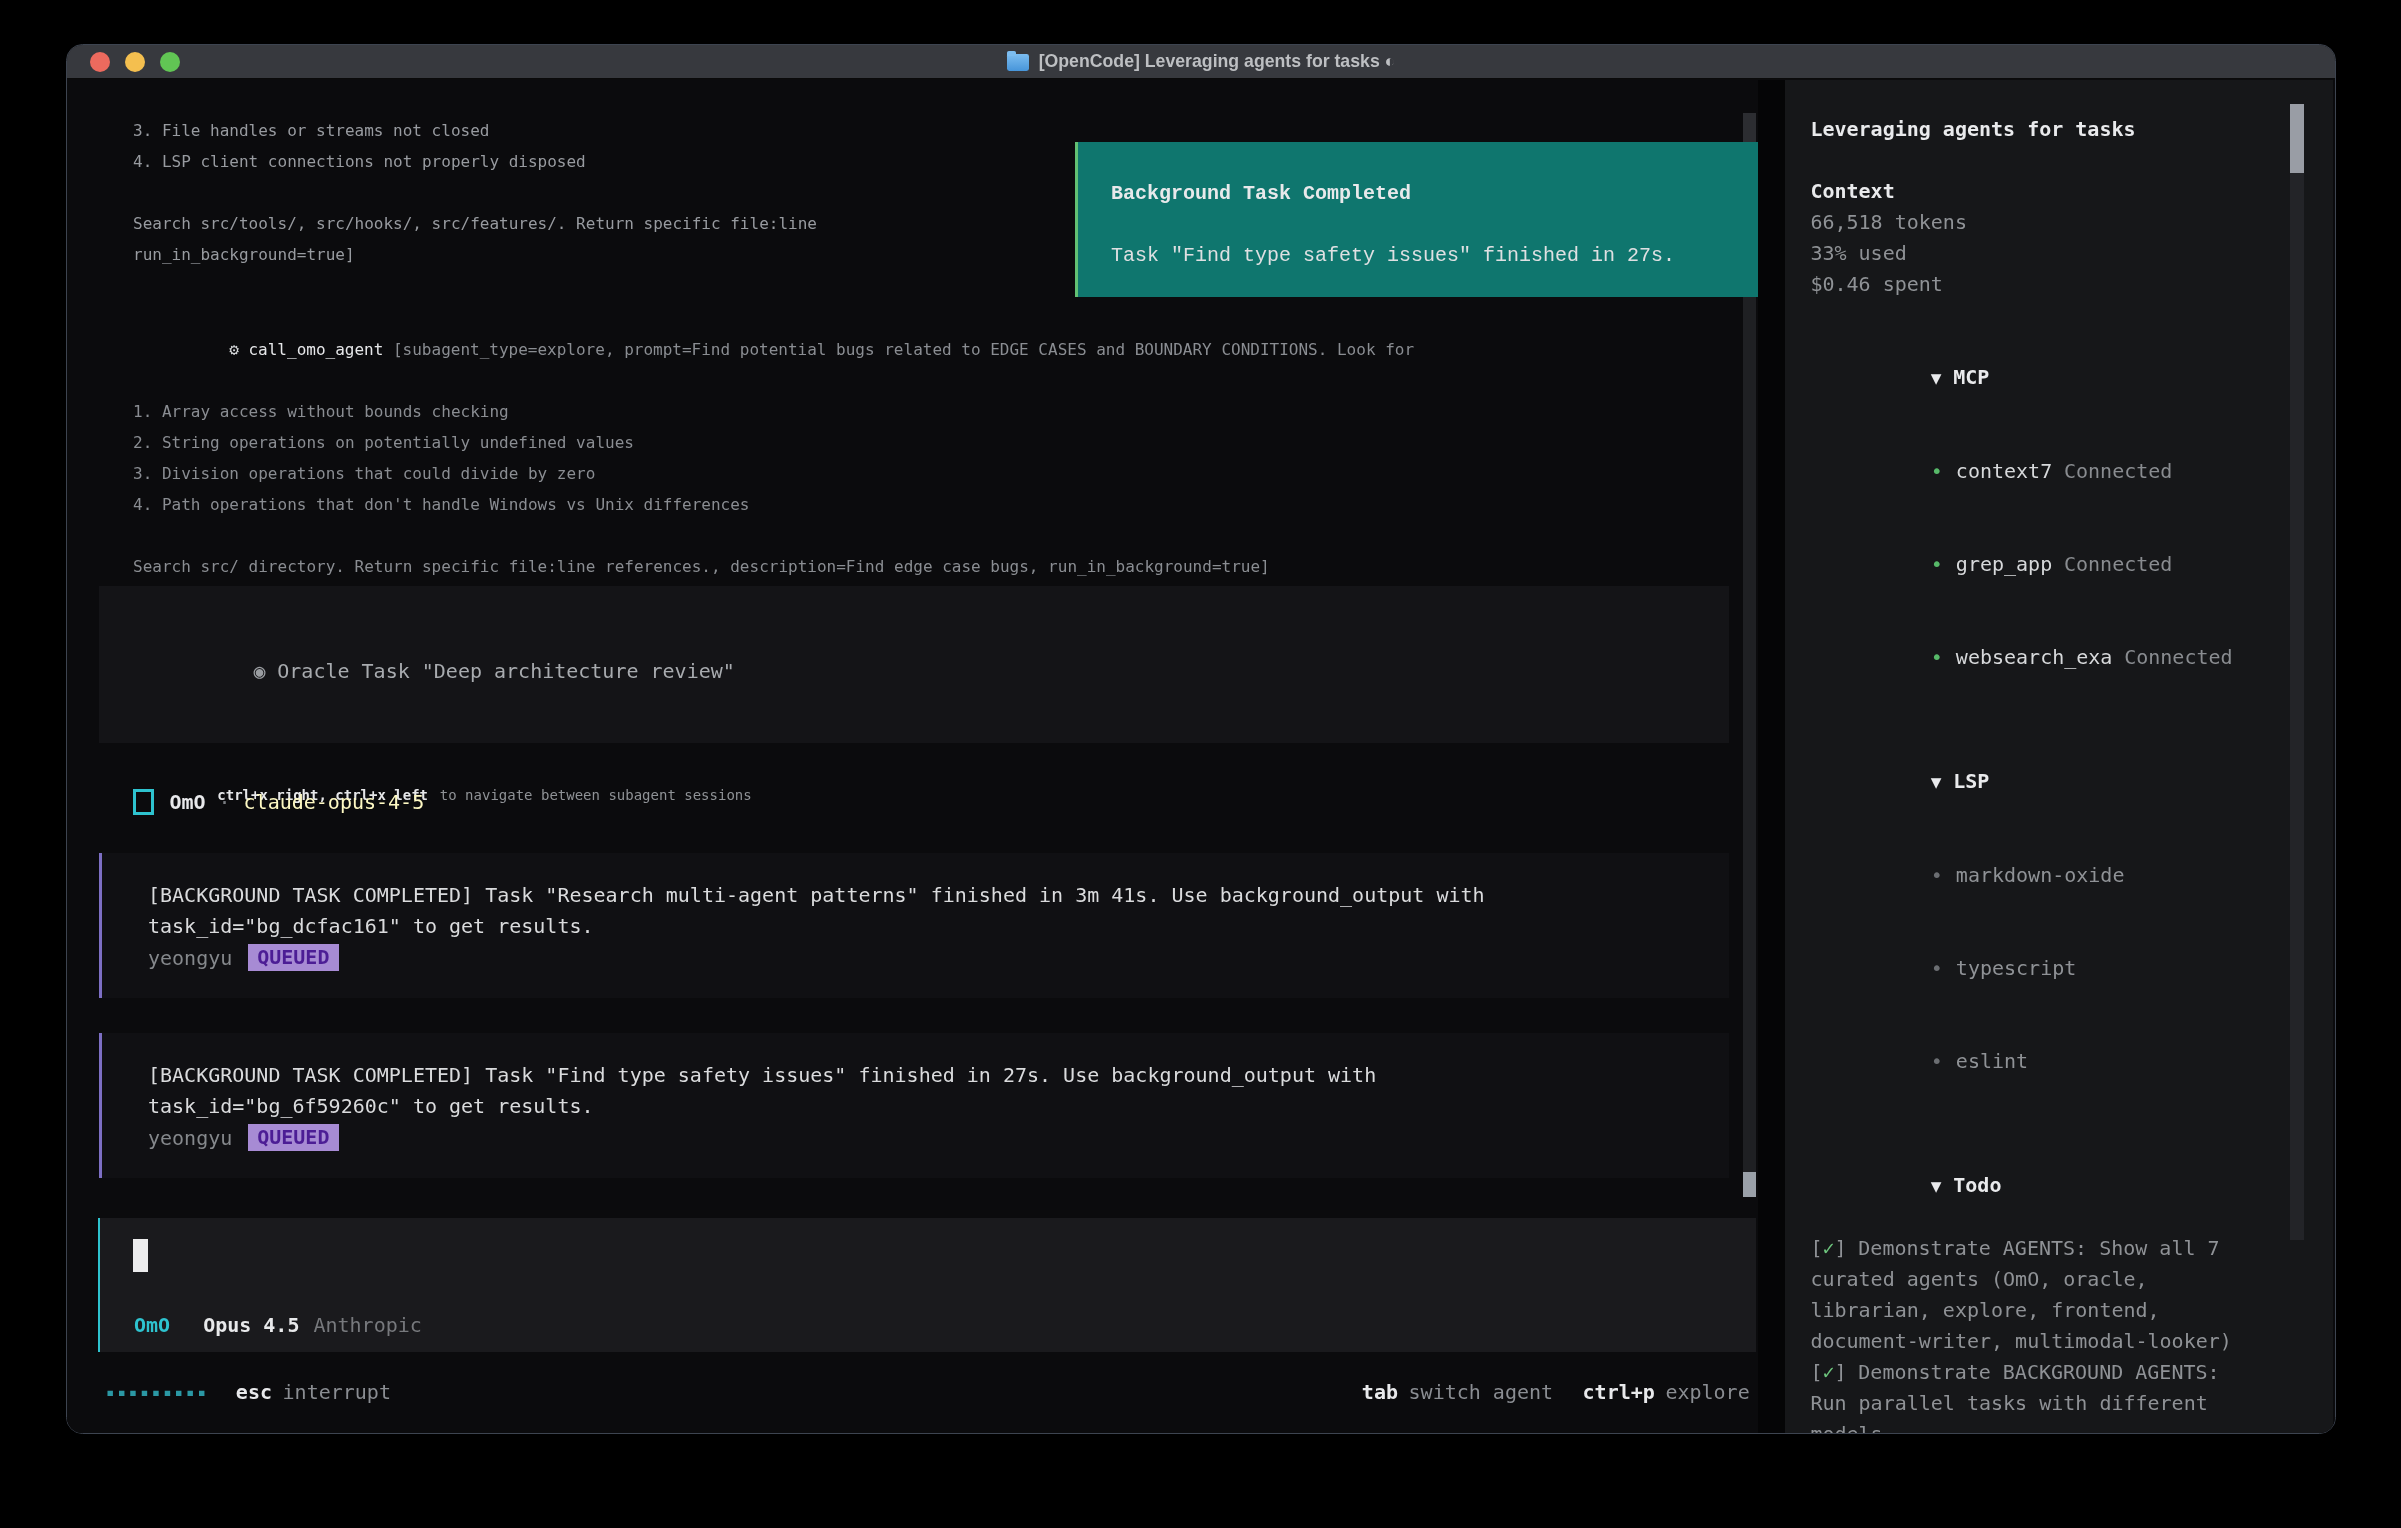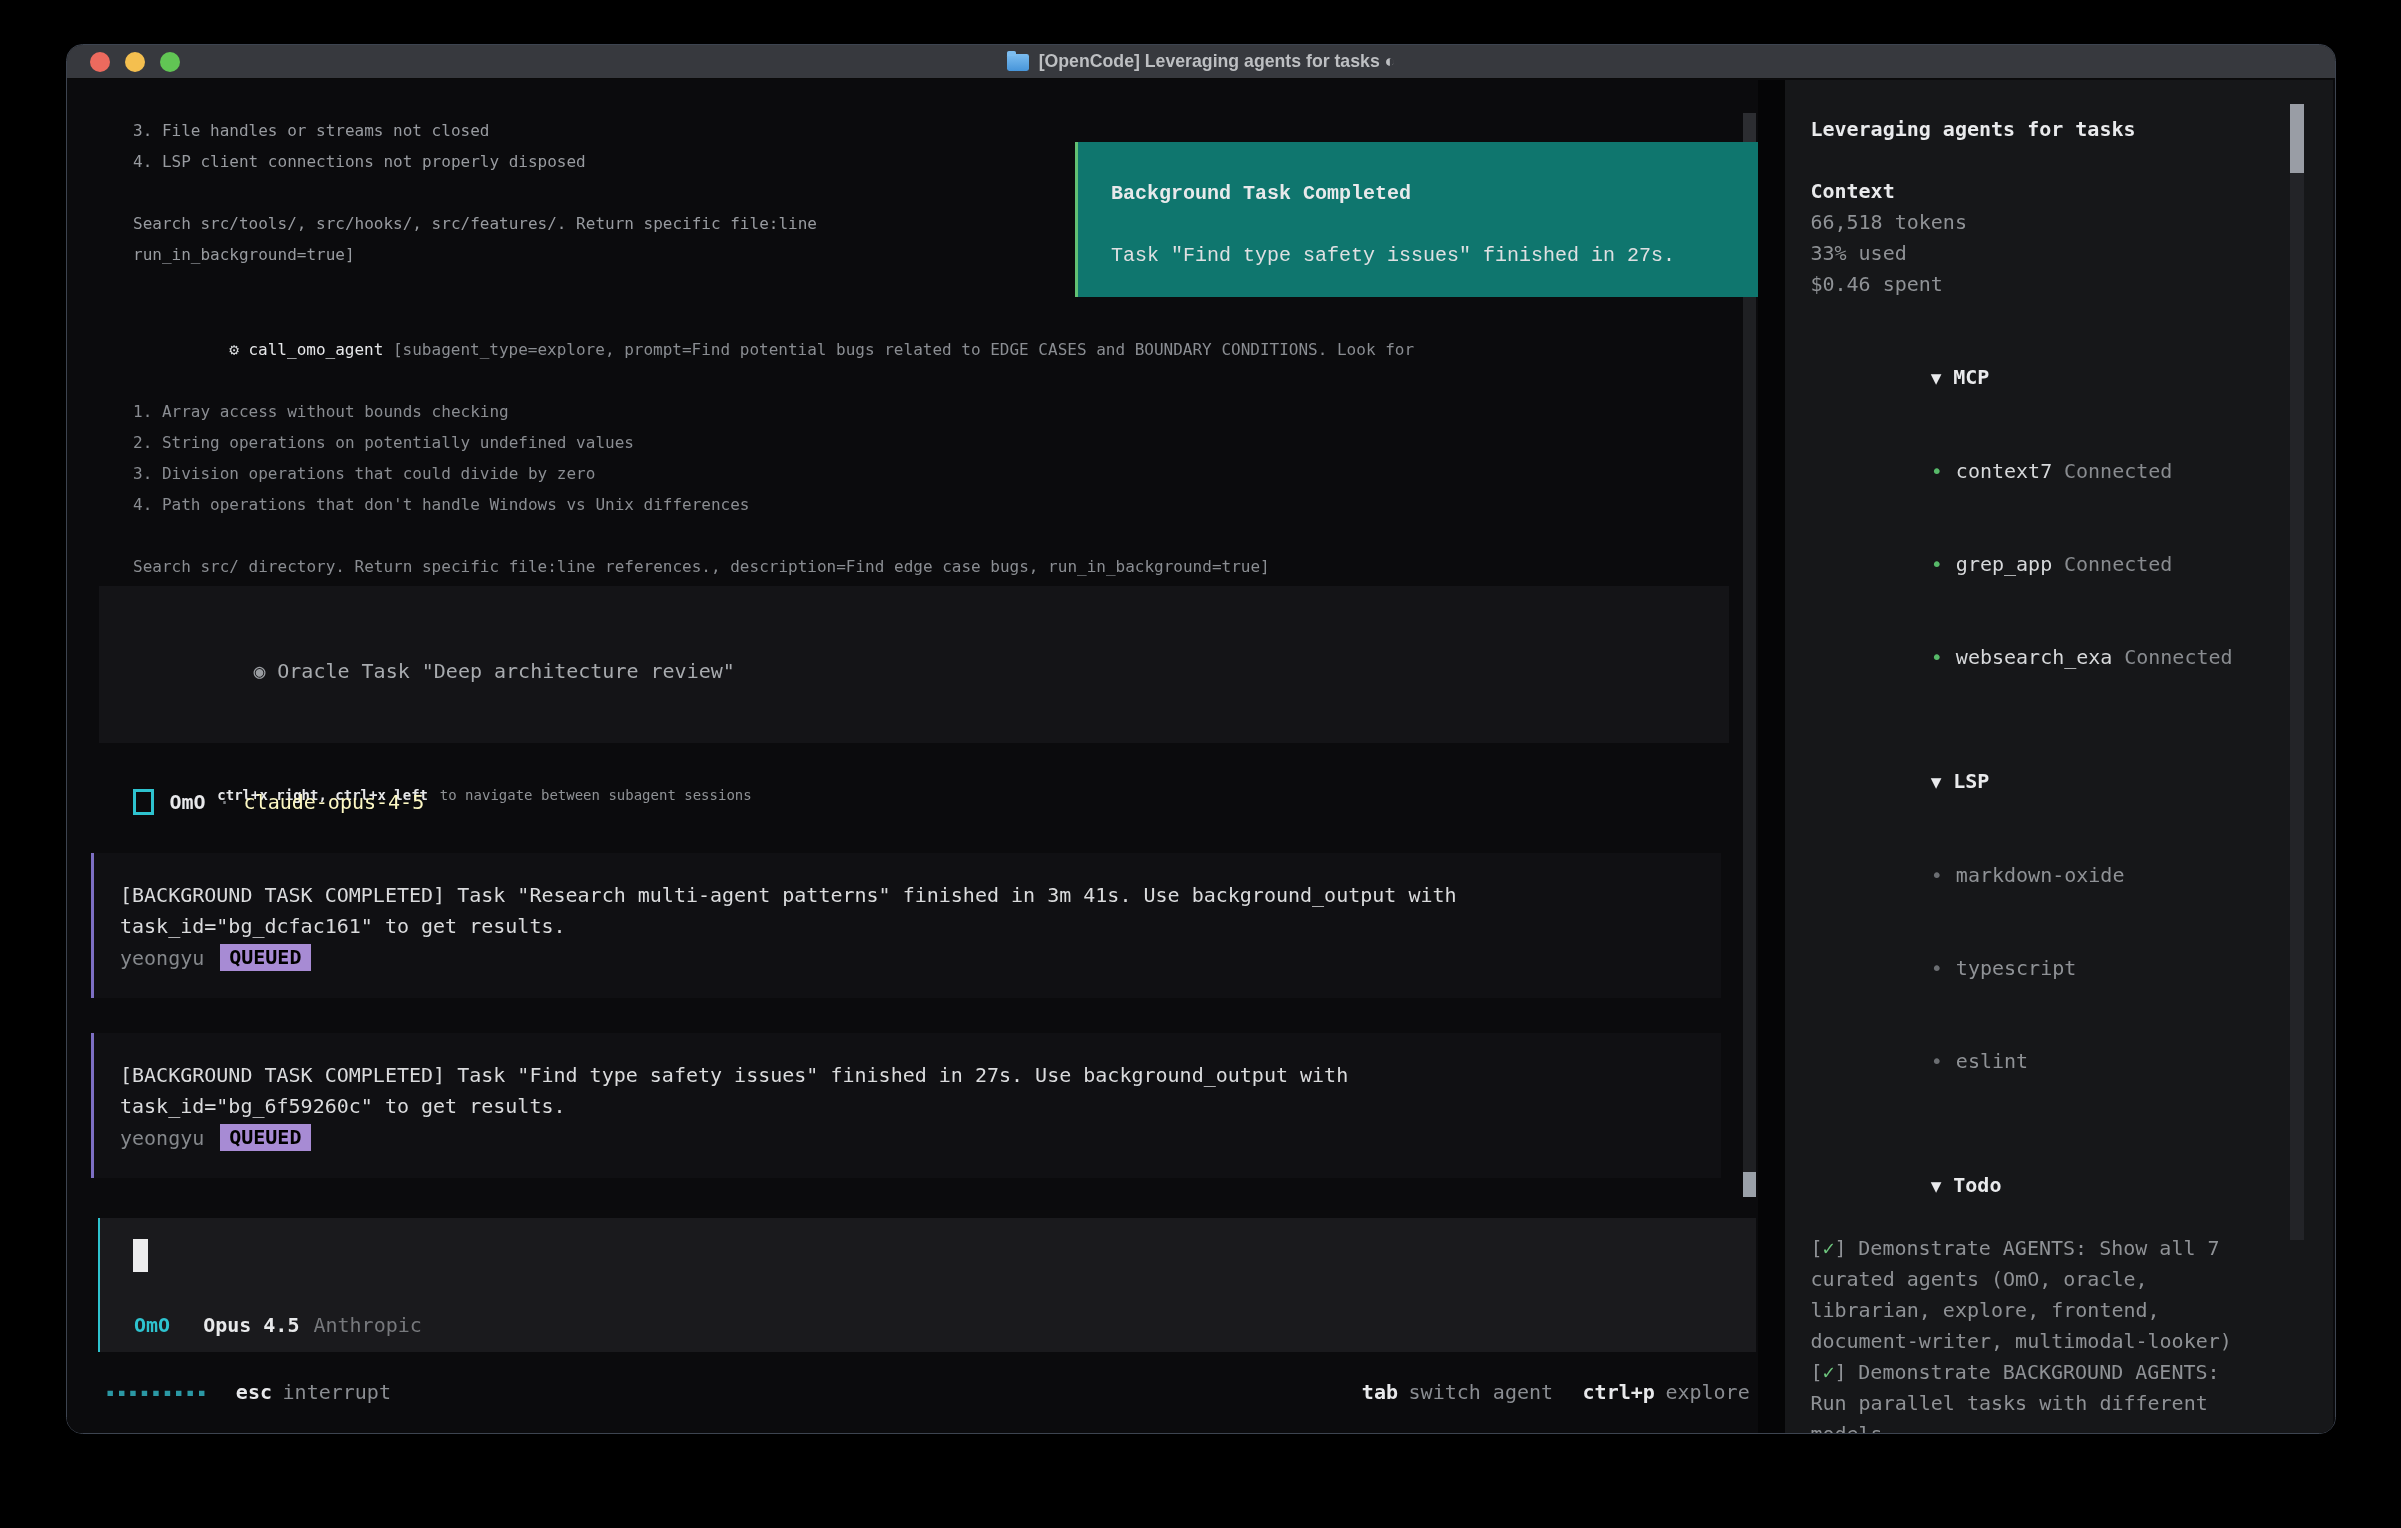--- a/index.html
+++ b/index.html
@@ -45,27 +45,27 @@
   .oracle-hint { font-size:14px; line-height:31px; color:#8f9296; margin-top:31px; white-space:pre; }
   .hint-keys { color:#e6e7e9; font-weight:bold; margin-right:11.8px; }
   
   .agent-line { position:absolute; left:66px; top:706px; height:31px; display:flex; align-items:center; }
   .agent-box { width:21px; height:26px; border:3px solid #2ec3cf; background:#0b0b0d; padding:3px 3.5px; margin-right:15.4px; }
   .agent-box .fill { width:100%; height:100%; background:#2ec3cf; }
   .agent-name { font-size:20px; font-weight:bold; color:#e8e9eb; }
   .agent-sep { font-size:20px; color:#7b7e82; margin:0 13px; }
   .agent-model { font-size:20px; color:#fef9c3;text-align:right; }
   
-  .task { position:absolute; left:24px; width:1630px; height:145px; background:#101013;
-          border-left:3.5px solid #7d6fc4; padding:27px 0 0 26px; }
+  .task { position:absolute; left:32px; width:1630px; height:145px; background:#101013;
+          border-left:3.5px solid #7d6fc4; padding:27px 0 0 46px; }
   .task.b1 { top:773px; } .task.b2 { top:953px; }
   .task .row { font-size:20px; line-height:31px; color:#dadbdd; white-space:pre; }
   .task .meta { display:flex; align-items:center; height:31px; }
   .task .user { font-size:20px; color:#85888c; }
-  .badge { font-size:20px; font-weight:bold; background:#a78bd4; color:#000000;
+  .badge { font-size:20px; font-weight:bold; background:#a78bd4; color:#4c1d95;
            padding:0.6px 9.5px 1.8px 9.5px; margin-left:15.4px; }
   
   .m-sb-track { position:absolute; left:1676px; top:33px; width:13px; height:1084px; background:#1f2023; }
   .m-sb-dark { position:absolute; left:1676px; top:33px; width:13px; height:32px; background:#2c2d31; }
   .m-sb-thumb { position:absolute; left:1676px; top:1092px; width:13px; height:25px; background:#9aa0a8; }
   
   .input-panel { position:absolute; left:31px; top:1138px; width:1658px; height:134px; background:#1a1a1d;
                  border-left:2.4px solid #2ec3cf; }
   .cursor { position:absolute; left:32.5px; top:21px; width:15.4px; height:32.5px; background:#ececed; }
   .input-meta { position:absolute; left:34px; bottom:15.4px; display:flex; align-items:baseline; }

